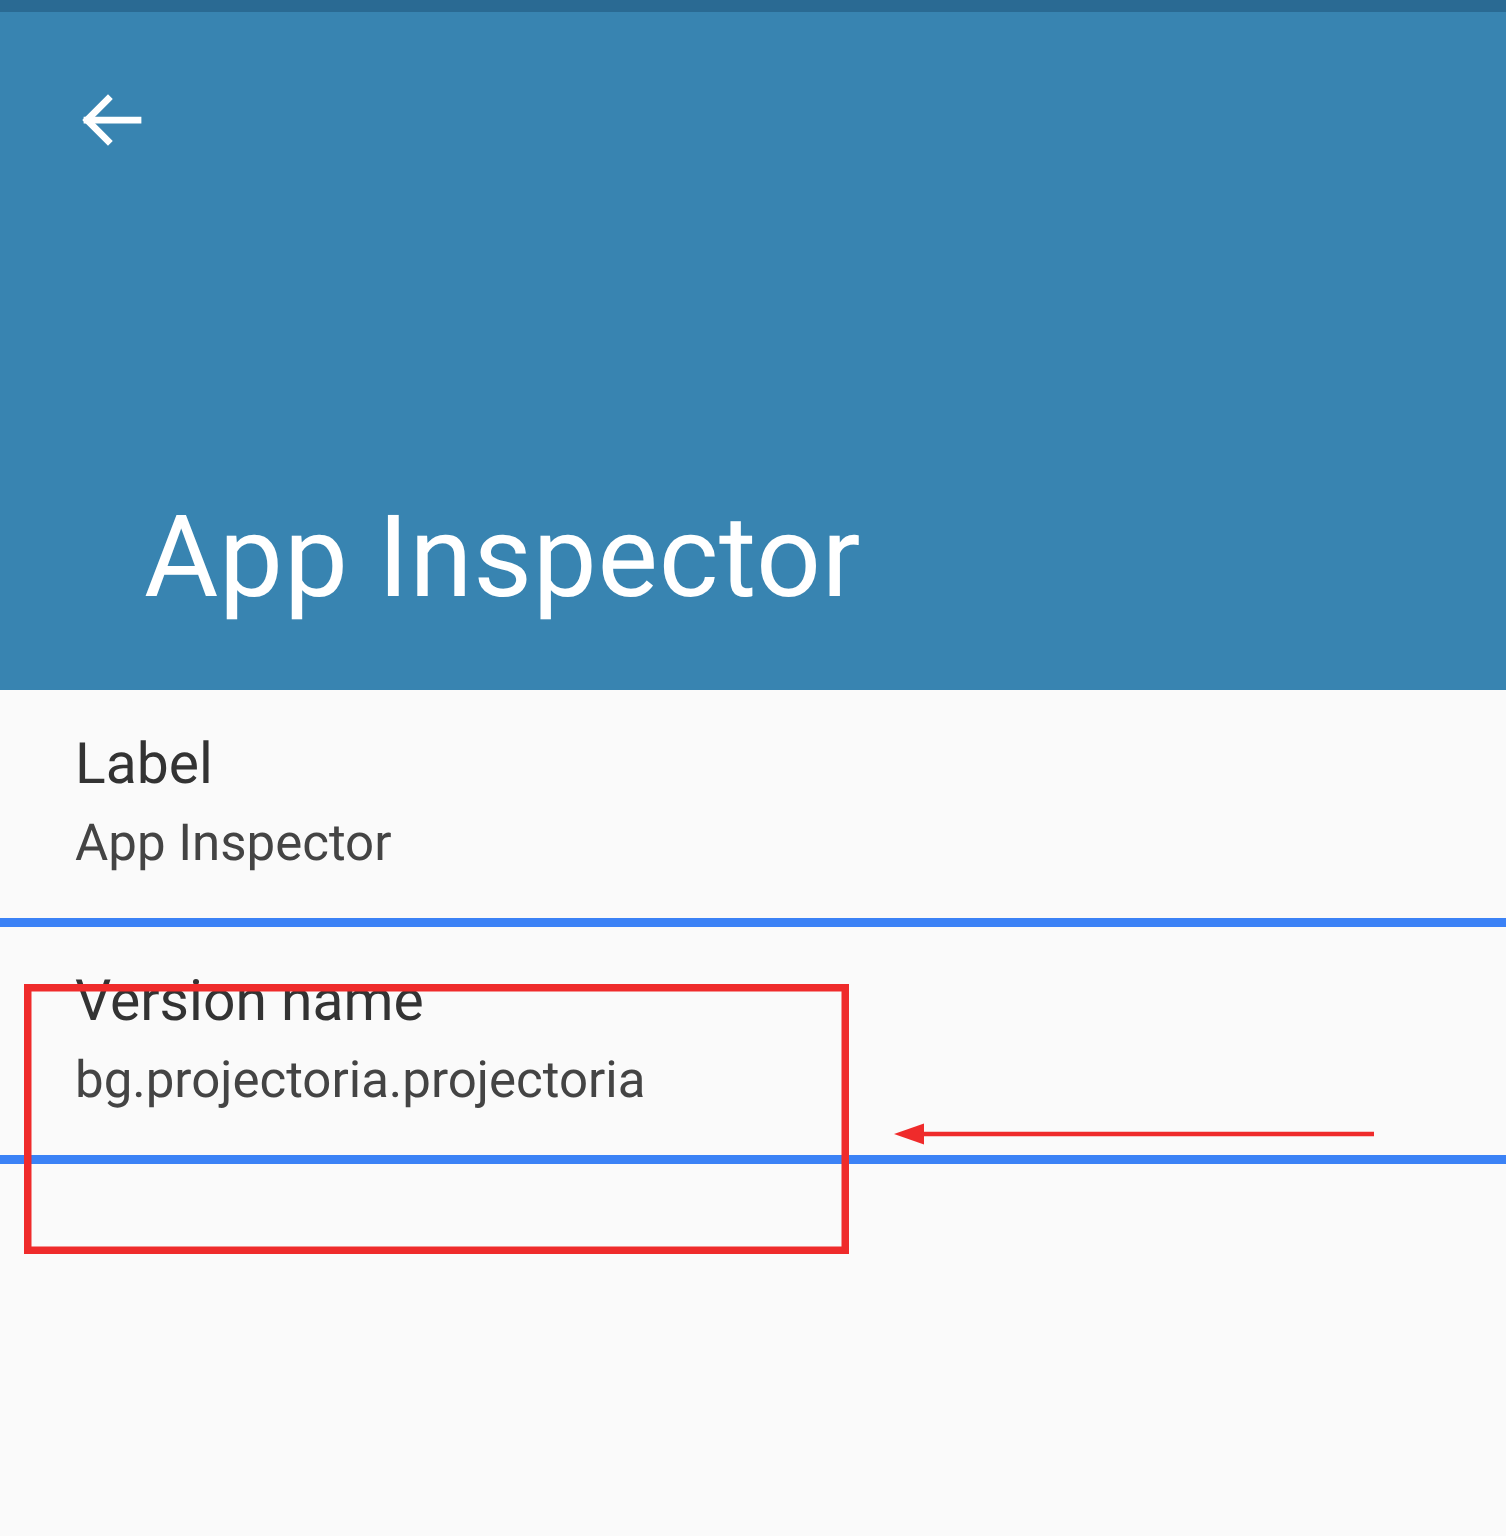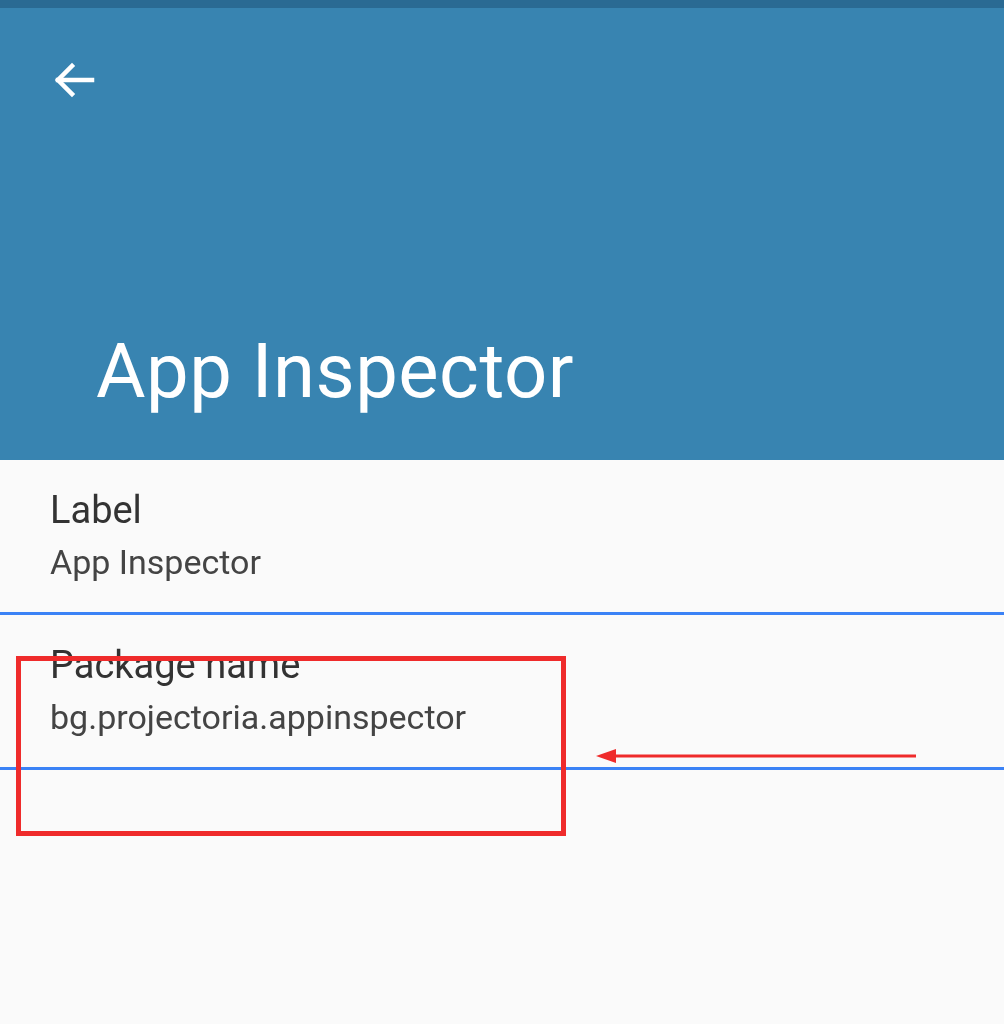--- a/index.html
+++ b/index.html
@@ -45,21 +45,21 @@
       color: #ffffff;
       font-size: 76px;
       font-weight: 400;
       letter-spacing: 0.5px;
     }
     .list {
       background: #fafafa;
     }
     .list-item {
       padding: 28px 50px 30px 50px;
-      border-bottom: 3px solid #3b82f6;
+      border-bottom: 6px solid #3b82f6;
       position: relative;
     }
     .list-item:last-child { border-bottom: none; }
     .item-title {
       font-size: 38px;
       color: #333333;
       font-weight: 400;
       margin-bottom: 10px;
     }
     .item-value {
@@ -105,22 +105,22 @@
   </div>
   <div class="app-title">App Inspector</div>
 </div>
 
 <div class="list">
   <div class="list-item">
     <div class="item-title">Label</div>
     <div class="item-value">App Inspector</div>
   </div>
   <div class="list-item">
-    <div class="item-title">Package name</div>
-    <div class="item-value">bg.projectoria.appinspector</div>
+    <div class="item-title">Version name</div>
+    <div class="item-value">bg.projectoria.projectoria</div>
   </div>
   <div class="list-item">
   </div>
 </div>
 
 <div class="annotation-box"></div>
 <div class="annotation-arrow">
   <svg viewBox="0 0 320 20">
     <line x1="18" y1="10" x2="320" y2="10" stroke="#ef2b2b" stroke-width="3"></line>
     <polygon points="0,10 20,3 20,17" fill="#ef2b2b"></polygon>

